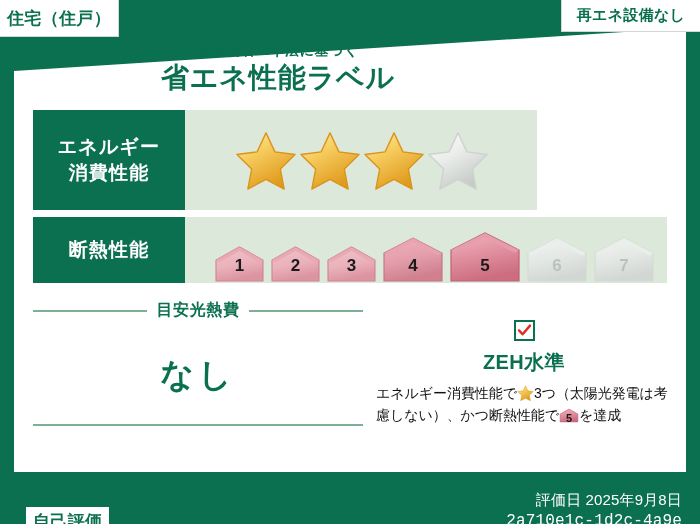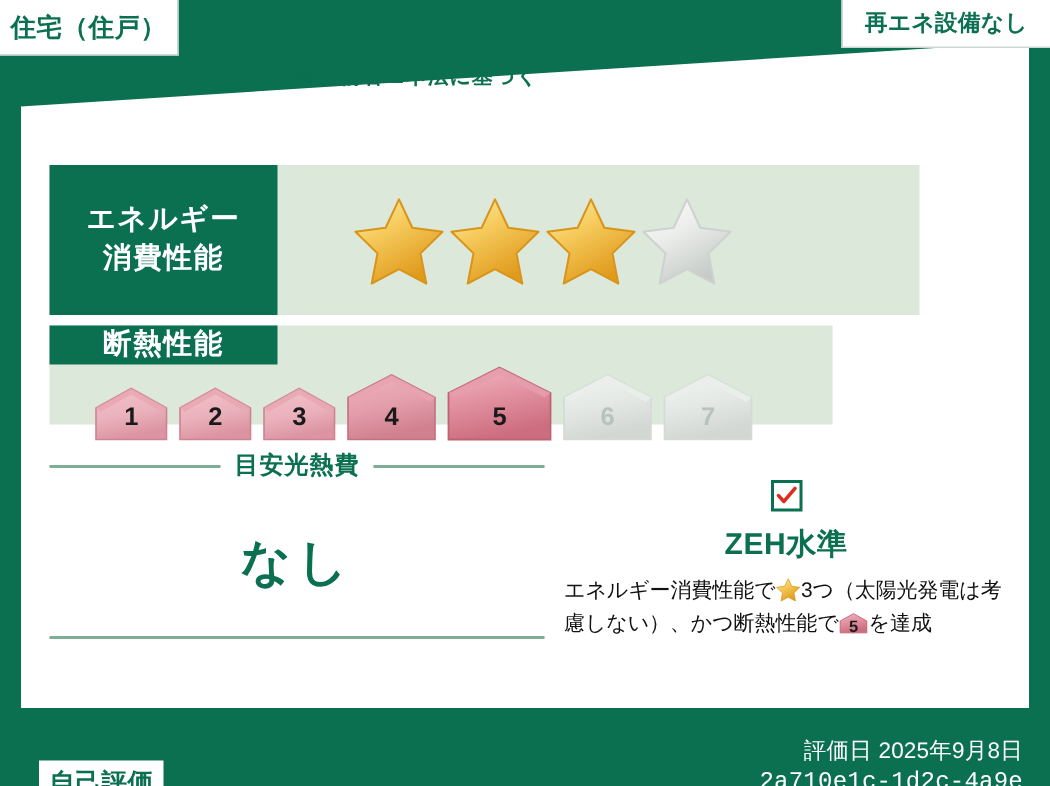--- a/index.html
+++ b/index.html
@@ -99,29 +99,28 @@
   
   .perf-row {
     position: absolute;
     display: flex;
     align-items: stretch;
     background: #dbe8da;
   }
   .row-energy {
     left: 33px;
     top: 110px;
-    width: 580px;
+    width: 504px;
     height: 100px;
   }
   .row-insulation {
     left: 33px;
     top: 217px;
-    width: 522px;
+    width: 634px;
     height: 66px;
-    flex-direction: column;
   }
   .row-label {
     width: 152px;
     background: #0b7050;
     color: #ffffff;
     font-weight: bold;
     font-size: 19px;
     display: flex;
     flex-direction: column;
     align-items: center;
@@ -333,20 +332,21 @@
 
   <div class="frame-bg"></div>
   <div class="inner-panel"></div>
   <div class="frame-bottom"></div>
 
   <div class="corner-badge badge-right">再エネ設備なし</div>
   <div class="corner-badge badge-left">住宅（住戸）</div>
 
   <div class="title-block">
     <div class="title-sub">建築物省エネ法に基づく</div>
+    <div class="title-main">省エネ性能ラベル</div>
   </div>
 
   <div class="perf-row row-energy">
     <div class="row-label">
       <span>エネルギー</span>
       <span>消費性能</span>
     </div>
     <div class="row-content">
       <svg class="star" viewBox="0 0 64 62">
         <defs>

